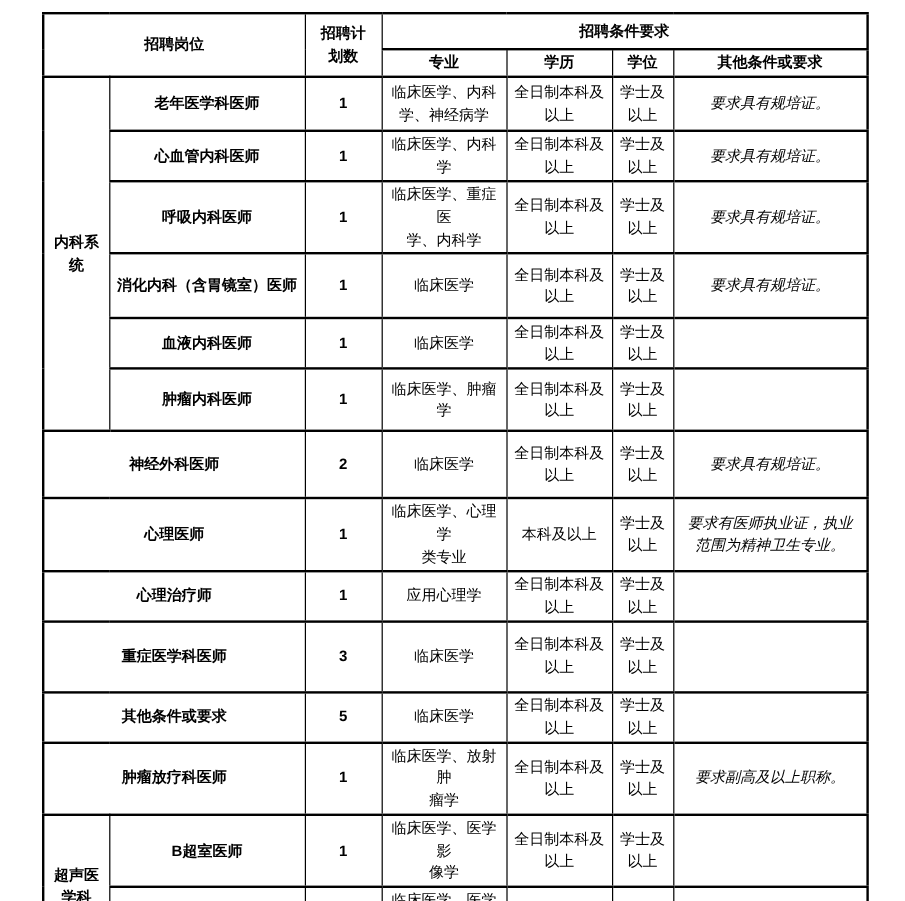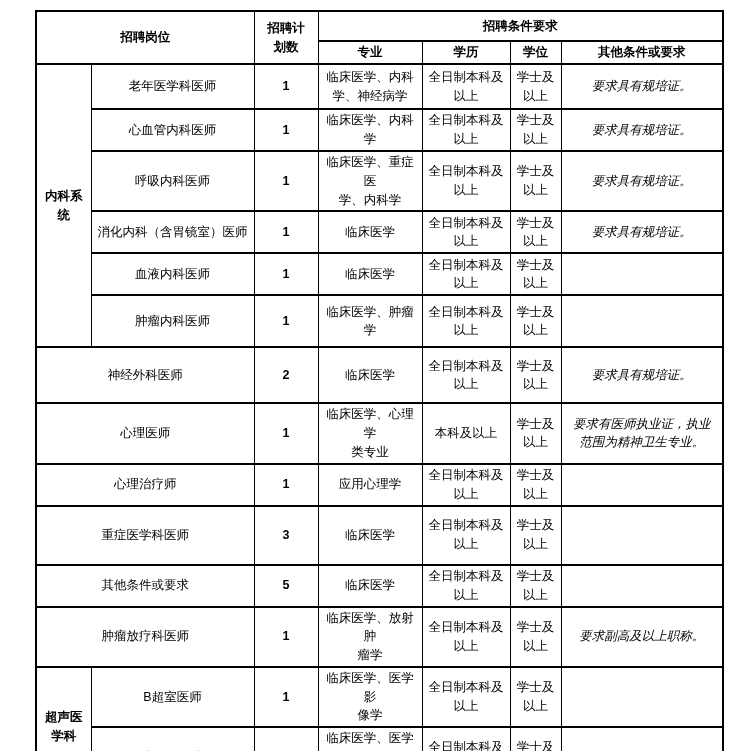--- a/index.html
+++ b/index.html
@@ -33,21 +33,21 @@
     font-size: 12.5px;
     line-height: 1.5;
     padding: 1px 3px;
     overflow: hidden;
   }
   td.b {
     font-weight: bold;
     font-size: 13px;
   }
   td.pos {
-    font-weight: normal;
+    font-weight: bold;
     font-size: 13px;
     letter-spacing: 0px;
   }
   td.oth {
     text-align: left;
     padding-left: 5px;
     font-style: italic;
   }
 </style>
 </head>
@@ -106,21 +106,21 @@
         <td class="pos">呼吸内科医师</td>
         <td class="b">1</td>
         <td>临床医学、重症医
 学、内科学</td>
         <td>全日制本科及
 以上</td>
         <td>学士及
 以上</td>
         <td class="oth">要求具有规培证。</td>
       </tr>
-      <tr style="height:42px">
+      <tr style="height:54px">
         <td class="pos">消化内科（含胃镜室）医师</td>
         <td class="b">1</td>
         <td>临床医学</td>
         <td>全日制本科及
 以上</td>
         <td>学士及
 以上</td>
         <td class="oth">要求具有规培证。</td>
       </tr>
       <tr style="height:42px">

